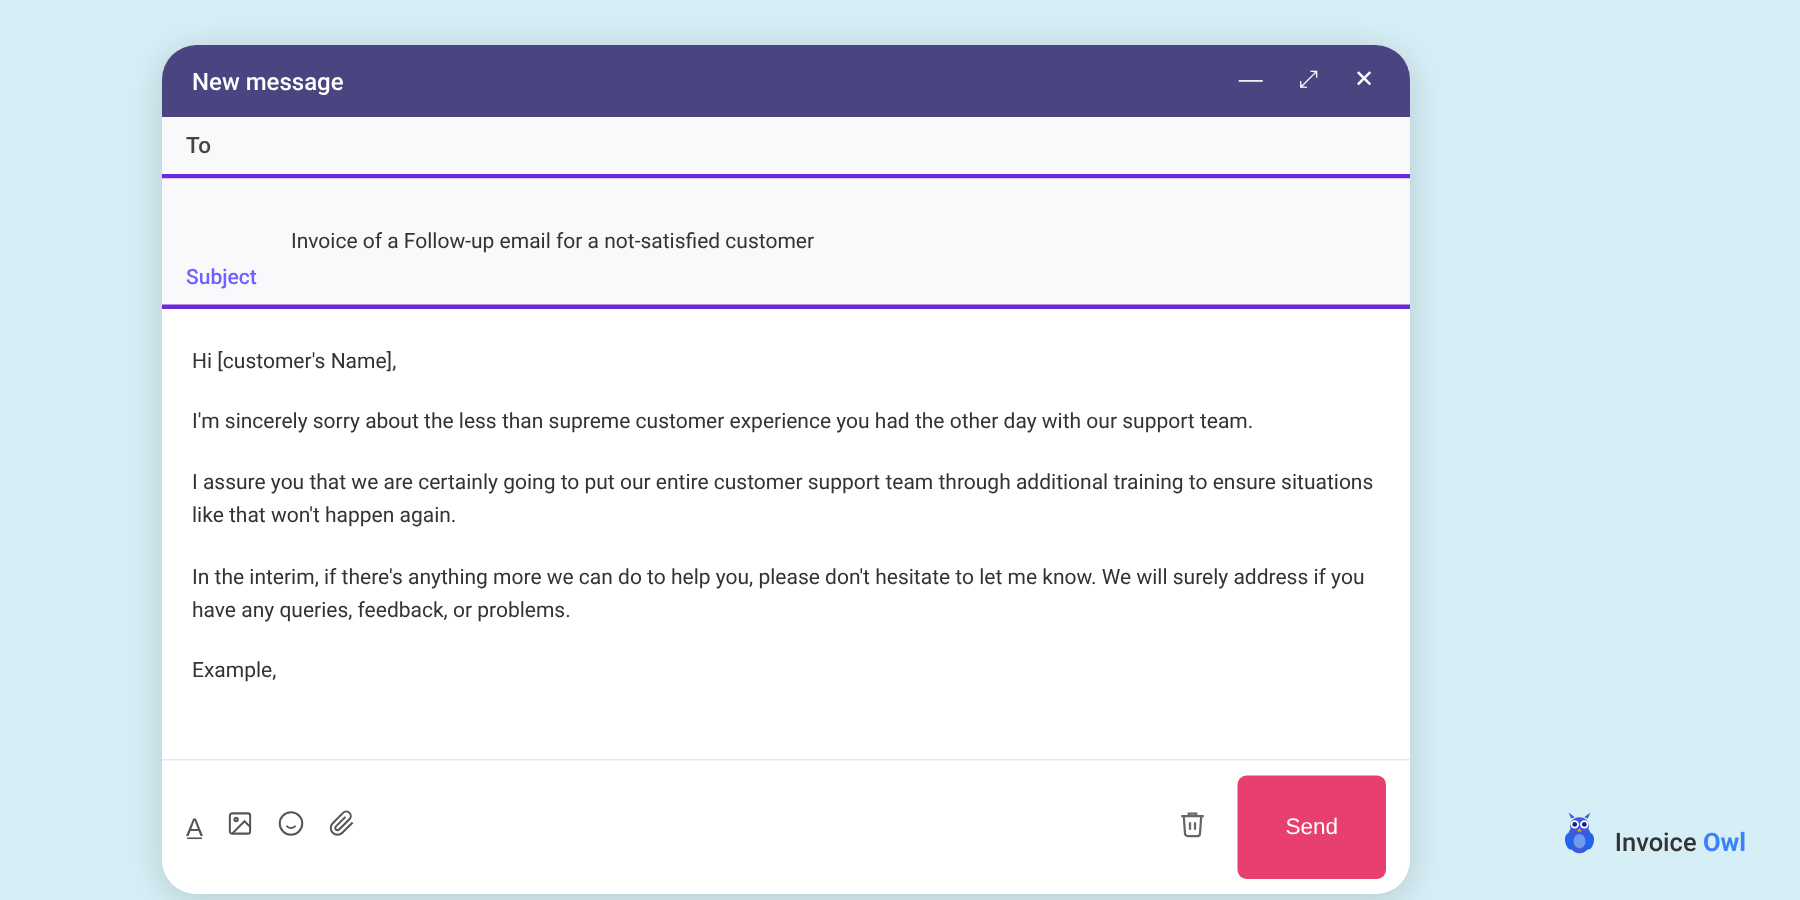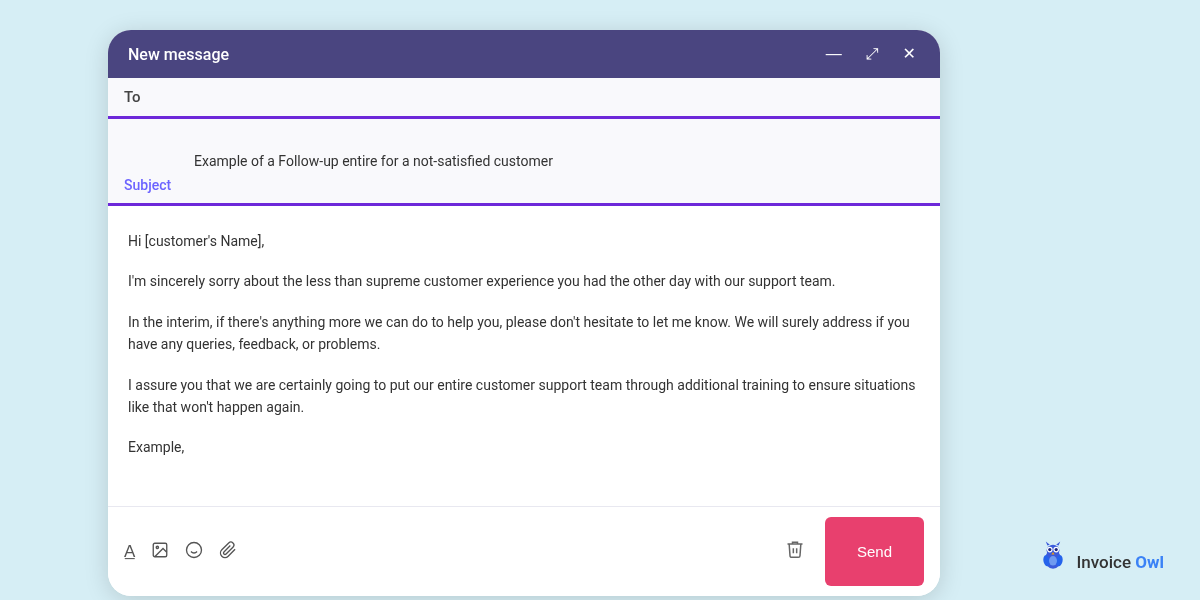--- a/index.html
+++ b/index.html
@@ -202,28 +202,28 @@
         <button class="modal-control-btn">✕</button>
       </div>
     </div>
 
     <div class="field-row">
       <span class="field-to-label">To</span>
     </div>
 
     <div class="field-row">
       <span class="field-label">Subject</span>
-      <span class="field-value">Example of a Follow-up entire for a not-satisfied customer</span>
+      <span class="field-value">Invoice of a Follow-up email for a not-satisfied customer</span>
     </div>
 
     <div class="email-content">
       <p>Hi [customer's Name],</p>
       <p>I'm sincerely sorry about the less than supreme customer experience you had the other day with our support team.</p>
+      <p>I assure you that we are certainly going to put our entire customer support team through additional training to ensure situations like that won't happen again.</p>
       <p>In the interim, if there's anything more we can do to help you, please don't hesitate to let me know. We will surely address if you have any queries, feedback, or problems.</p>
-      <p>I assure you that we are certainly going to put our entire customer support team through additional training to ensure situations like that won't happen again.</p>
       <p>Example,</p>
     </div>
 
     <div class="modal-footer">
       <div class="footer-left">
         <span class="footer-icon" title="Font">A̲</span>
         <span class="footer-icon" title="Image">
           <svg width="18" height="18" viewBox="0 0 24 24" fill="none" stroke="currentColor" stroke-width="1.8">
             <rect x="3" y="3" width="18" height="18" rx="2"></rect>
               <circle cx="8.5" cy="8.5" r="1.5"></circle>

